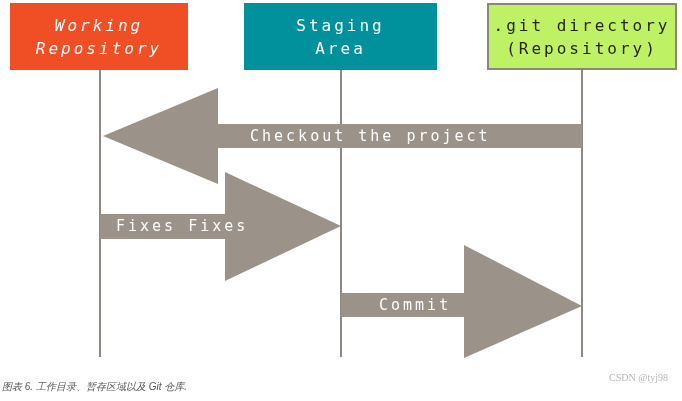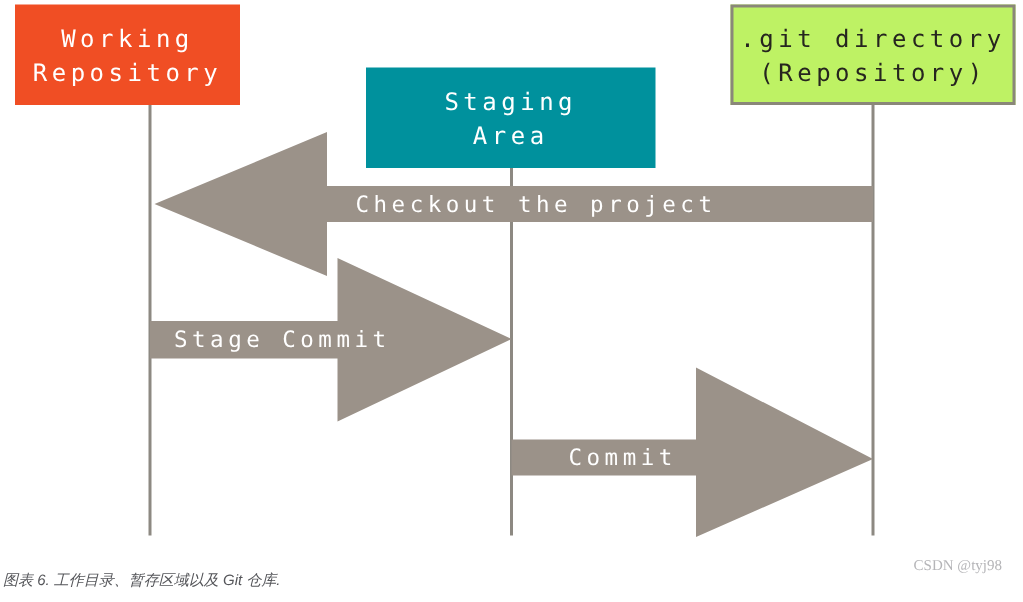--- a/index.html
+++ b/index.html
@@ -1,27 +1,27 @@
 <!DOCTYPE html>
 <html><head>
 <meta charset="utf-8">
 <style>
   html,body{margin:0;padding:0;background:#ffffff;}
   .stage{position:relative;width:682px;height:401px;background:#ffffff;overflow:hidden;
          font-family:"DejaVu Sans Mono",monospace;}
   .node{position:absolute;top:3px;height:67px;display:flex;flex-direction:column;
         align-items:center;justify-content:center;text-align:center;
         font-size:16px;line-height:23px;letter-spacing:3px;box-sizing:border-box;}
-  .node-working{left:10px;width:150px;color:#fff;}
-  .node-staging{left:244px;width:193px;color:#fff;margin-top:42px;}
+  .node-working{left:10px;width:178px;color:#fff;font-style:italic;}
+  .node-staging{left:244px;width:193px;color:#fff;}
   .node-git{left:487px;width:190px;border:2px solid #8a8779;color:#26251f;}
   .diagram-svg{position:absolute;left:0;top:0;}
   .arrow-label{position:absolute;color:#ffffff;font-size:15px;letter-spacing:3px;
                white-space:nowrap;}
-  .label-checkout{left:237px;top:124px;height:40px;line-height:24px;}
+  .label-checkout{left:250px;top:124px;height:40px;line-height:24px;}
   .label-stage{left:116px;top:214px;height:25px;line-height:25px;}
   .label-commit{left:379px;top:293px;height:24px;line-height:24px;}
   .caption{position:absolute;left:2px;bottom:7px;font-family:"Liberation Sans",sans-serif;
            font-style:italic;font-size:10px;color:#55565a;}
   .watermark{position:absolute;right:14px;bottom:18px;font-family:Liberation Serif, serif;
              font-size:10px;color:#b5b5b8;}
 </style>
 </head>
 <body>
 
@@ -46,18 +46,18 @@
     <div>Staging</div>
     <div>Area</div>
   </div>
 
   <div class="node node-git" style="background: #bef264; color: rgb(38, 37, 31); border-color: rgb(138, 135, 121);">
     <div>.git directory</div>
     <div>(Repository)</div>
   </div>
 
   <div class="arrow-label label-checkout">Checkout the project</div>
-  <div class="arrow-label label-stage">Stage Commit</div>
+  <div class="arrow-label label-stage">Fixes Fixes</div>
   <div class="arrow-label label-commit">Commit</div>
 
   <div class="caption">图表 6. 工作目录、暂存区域以及 Git 仓库.</div>
   <div class="watermark">CSDN @tyj98</div>
 </div>
 
 </body></html>

